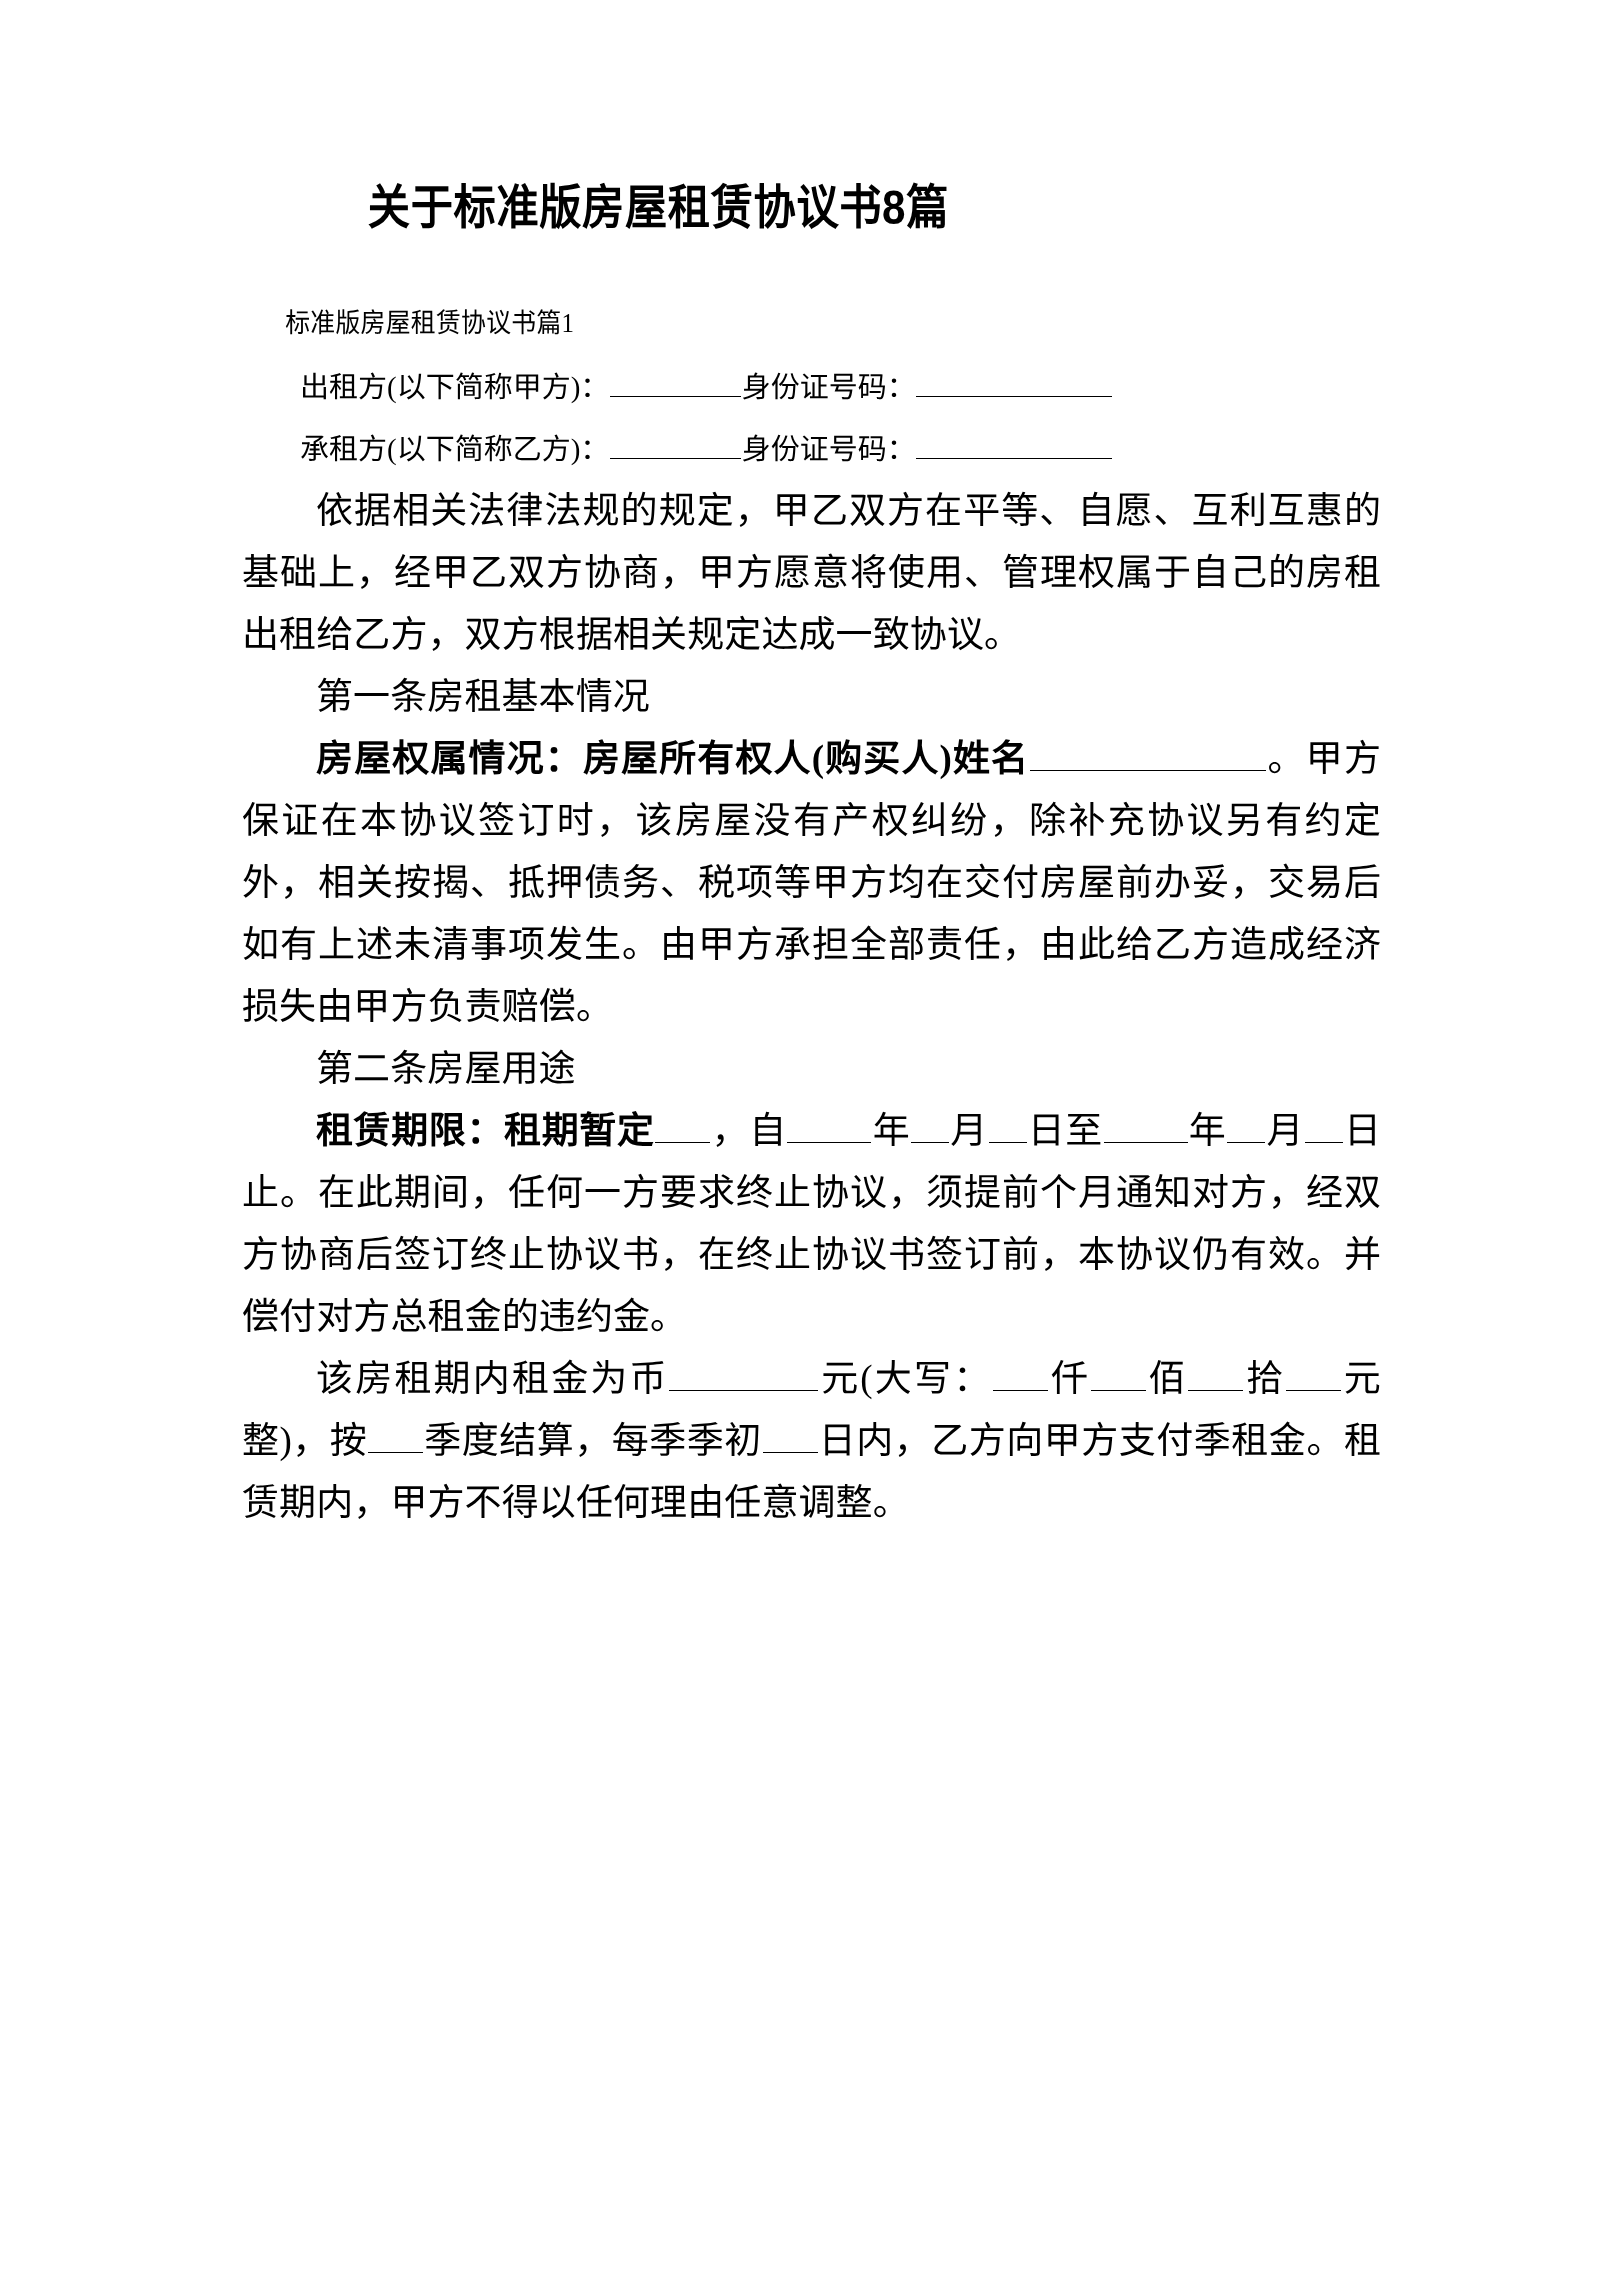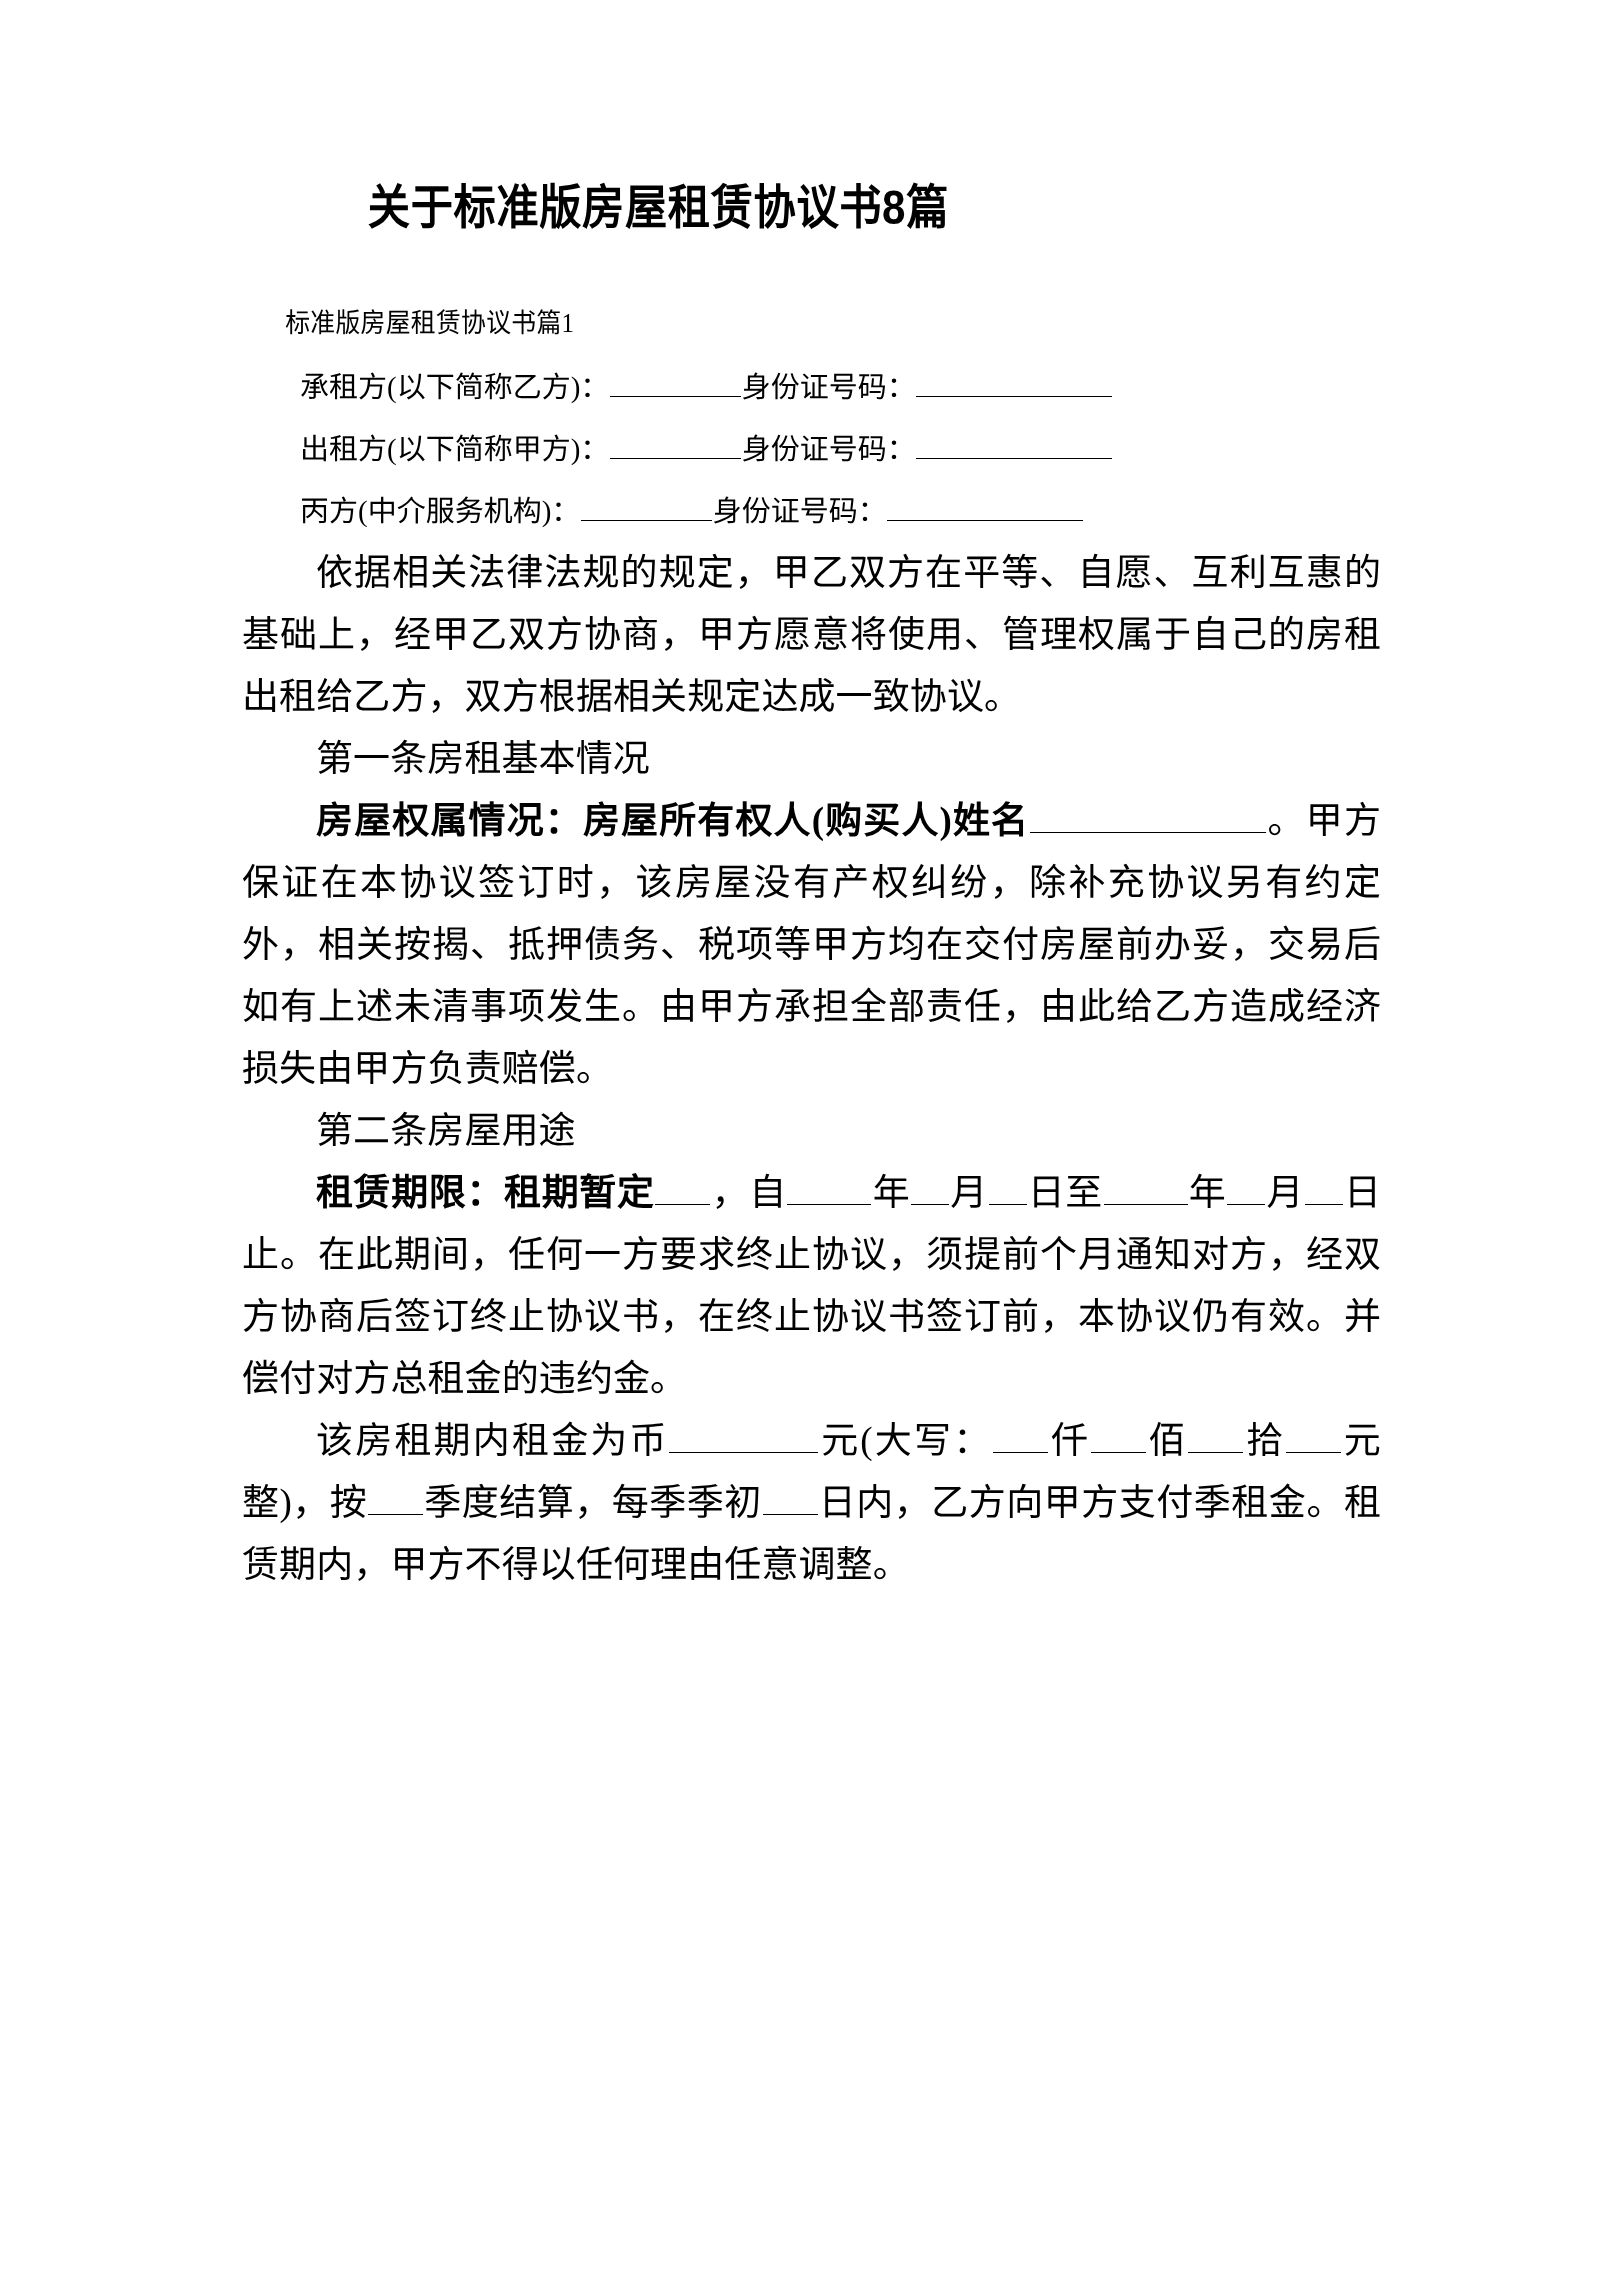--- a/index.html
+++ b/index.html
@@ -105,30 +105,27 @@
 <div class="page">
   <div class="content">
 
     <h1 class="doc-title">关于标准版房屋租赁协议书8篇</h1>
 
     <p class="subtitle">标准版房屋租赁协议书篇1</p>
 
     <div class="gap-md"></div>
 
     <div class="party-row">
-      <span>承租方(以下简称乙方)：</span><span class="blank b-party"></span><span>身份证号码：</span><span class="blank b-id"></span>
-    </div>
-
-    <div class="party-row">
       <span>出租方(以下简称甲方)：</span><span class="blank b-party"></span><span>身份证号码：</span><span class="blank b-id"></span>
     </div>
 
     <div class="party-row">
-      <span>丙方(中介服务机构)：</span><span class="blank b-party"></span><span>身份证号码：</span><span class="blank b-id"></span>
+      <span>承租方(以下简称乙方)：</span><span class="blank b-party"></span><span>身份证号码：</span><span class="blank b-id"></span>
     </div>
+
 
     <p class="para indent">依据相关法律法规的规定，甲乙双方在平等、自愿、互利互惠的基础上，经甲乙双方协商，甲方愿意将使用、管理权属于自己的房租出租给乙方，双方根据相关规定达成一致协议。</p>
 
     <p class="para indent nojust">第一条房租基本情况</p>
 
 
     <p class="para indent">
       <span class="bold">房屋权属情况：</span><span class="bold">房屋所有权人(购买人)姓名</span><span class="blank b-name"></span><span>。甲方保证在本协议签订时，该房屋没有产权纠纷，除补充协议另有约定外，相关按揭、抵押债务、税项等甲方均在交付房屋前办妥，交易后如有上述未清事项发生。由甲方承担全部责任，由此给乙方造成经济损失由甲方负责赔偿。</span>
     </p>
 

